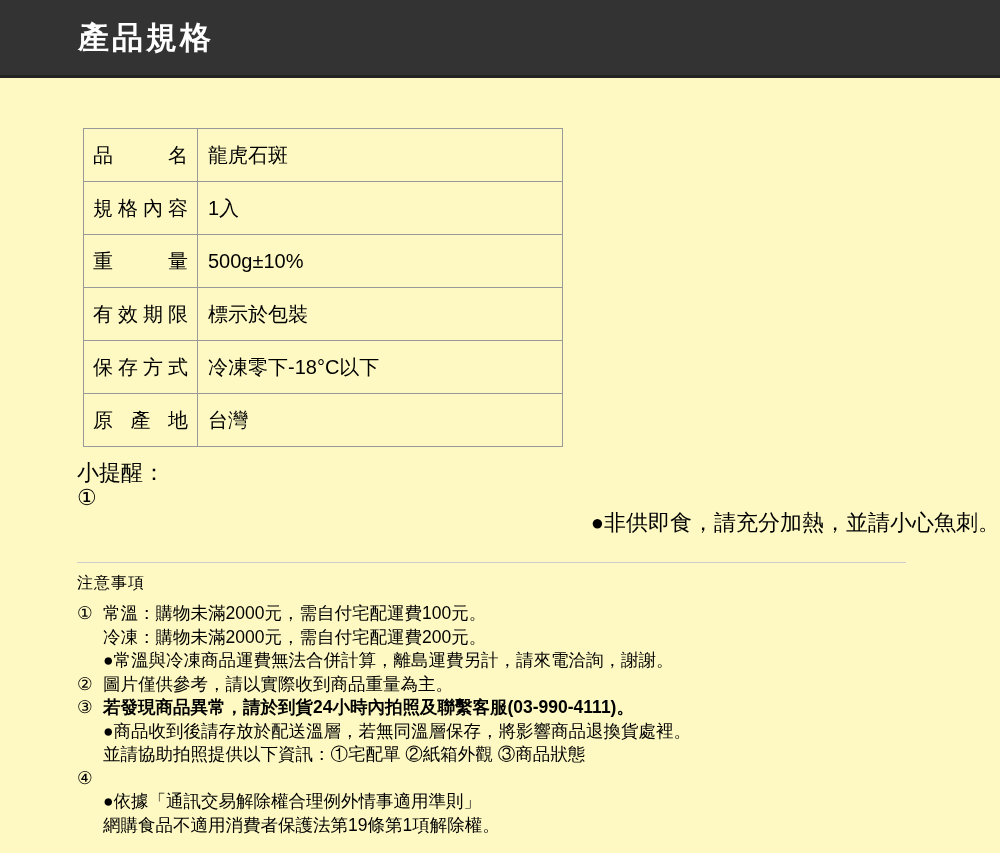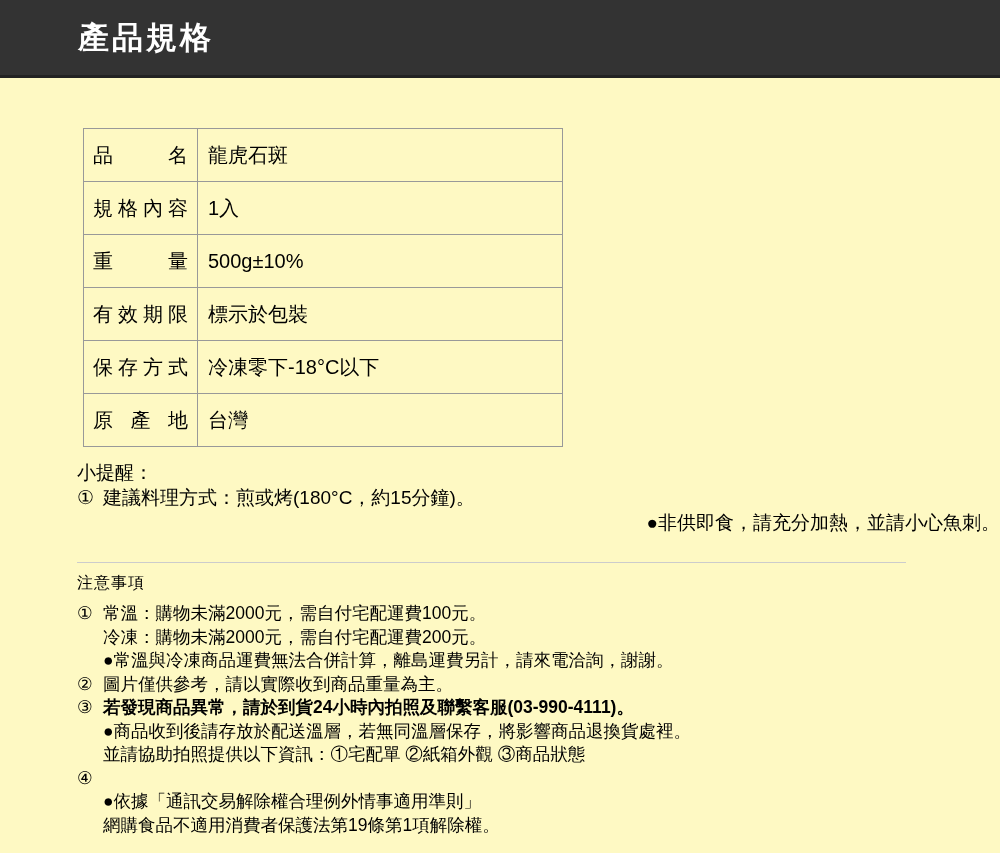--- a/index.html
+++ b/index.html
@@ -47,21 +47,21 @@
     -moz-text-align-last: justify;
   }
   table.spec td.val {
     width: 365px;
     padding: 0 8px 0 10px;
   }
 
   
   .reminder {
     margin: 13px 0 0 77px;
-    font-size: 19px;
+    font-size: 22px;
     line-height: 25px;
   }
   .reminder .line { white-space: nowrap; }
   .reminder .with-marker { display: flex; }
   .reminder .marker { width: 26px; flex: 0 0 26px; }
   .reminder .indent { padding-left: 26px; text-align: right; }
 
   
   .divider {
     border: none;
@@ -123,21 +123,20 @@
         <td class="lbl">原產地</td>
         <td class="val">台灣</td>
       </tr>
     </tbody>
   </table>
 
   <div class="reminder">
     <div class="line">小提醒：</div>
     <div class="line with-marker">
       <span class="marker">①</span>
-      <span>建議料理方式：煎或烤(180°C，約15分鐘)。</span>
     </div>
     <div class="line indent">●非供即食，請充分加熱，並請小心魚刺。</div>
   </div>
 
   <hr class="divider">
 
   <div class="notice">
     <div class="n-title">注意事項</div>
 
     <div class="line">

